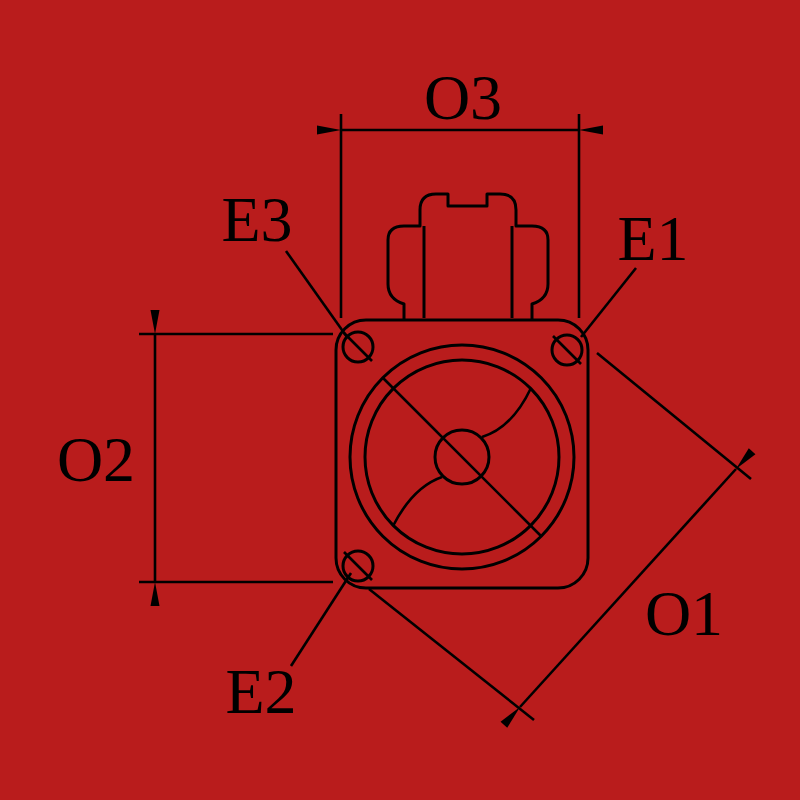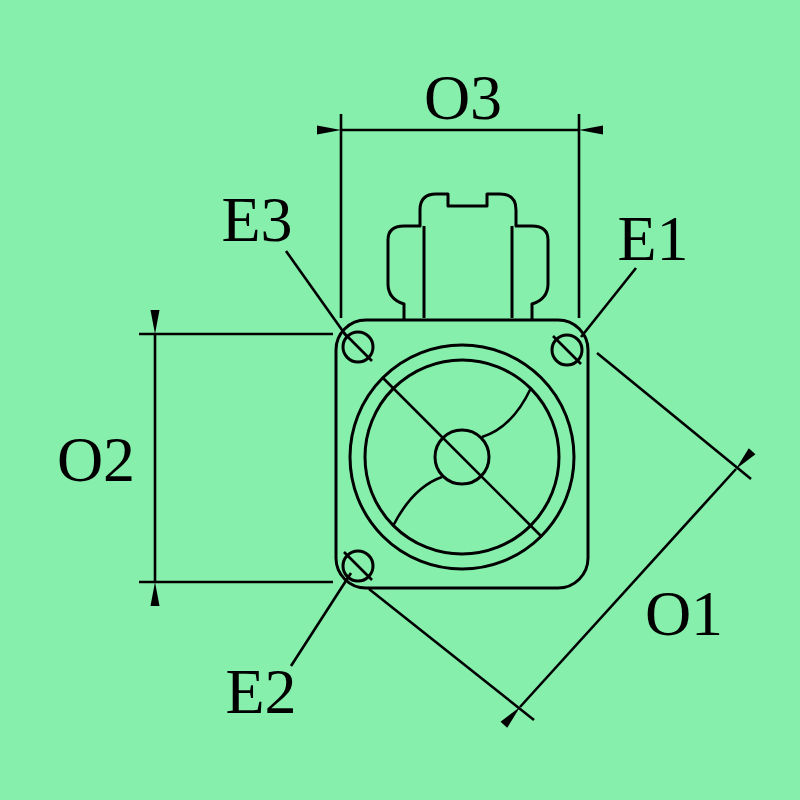--- a/index.html
+++ b/index.html
@@ -3,21 +3,21 @@
 <meta charset="utf-8">
 <style>
   html, body {
     margin: 0;
     padding: 0;
     background: #ffffff;
   }
   .drawing-wrap {
     width: 800px;
     height: 800px;
-    background: #86efac;
+    background: #b91c1c;
     position: relative;
     overflow: hidden;
     font-family: "Liberation Serif", serif;
   }
   svg { display: block; }
   .geom {
     stroke: #000000;
     stroke-width: 3;
     fill: none;
     stroke-linejoin: round;

